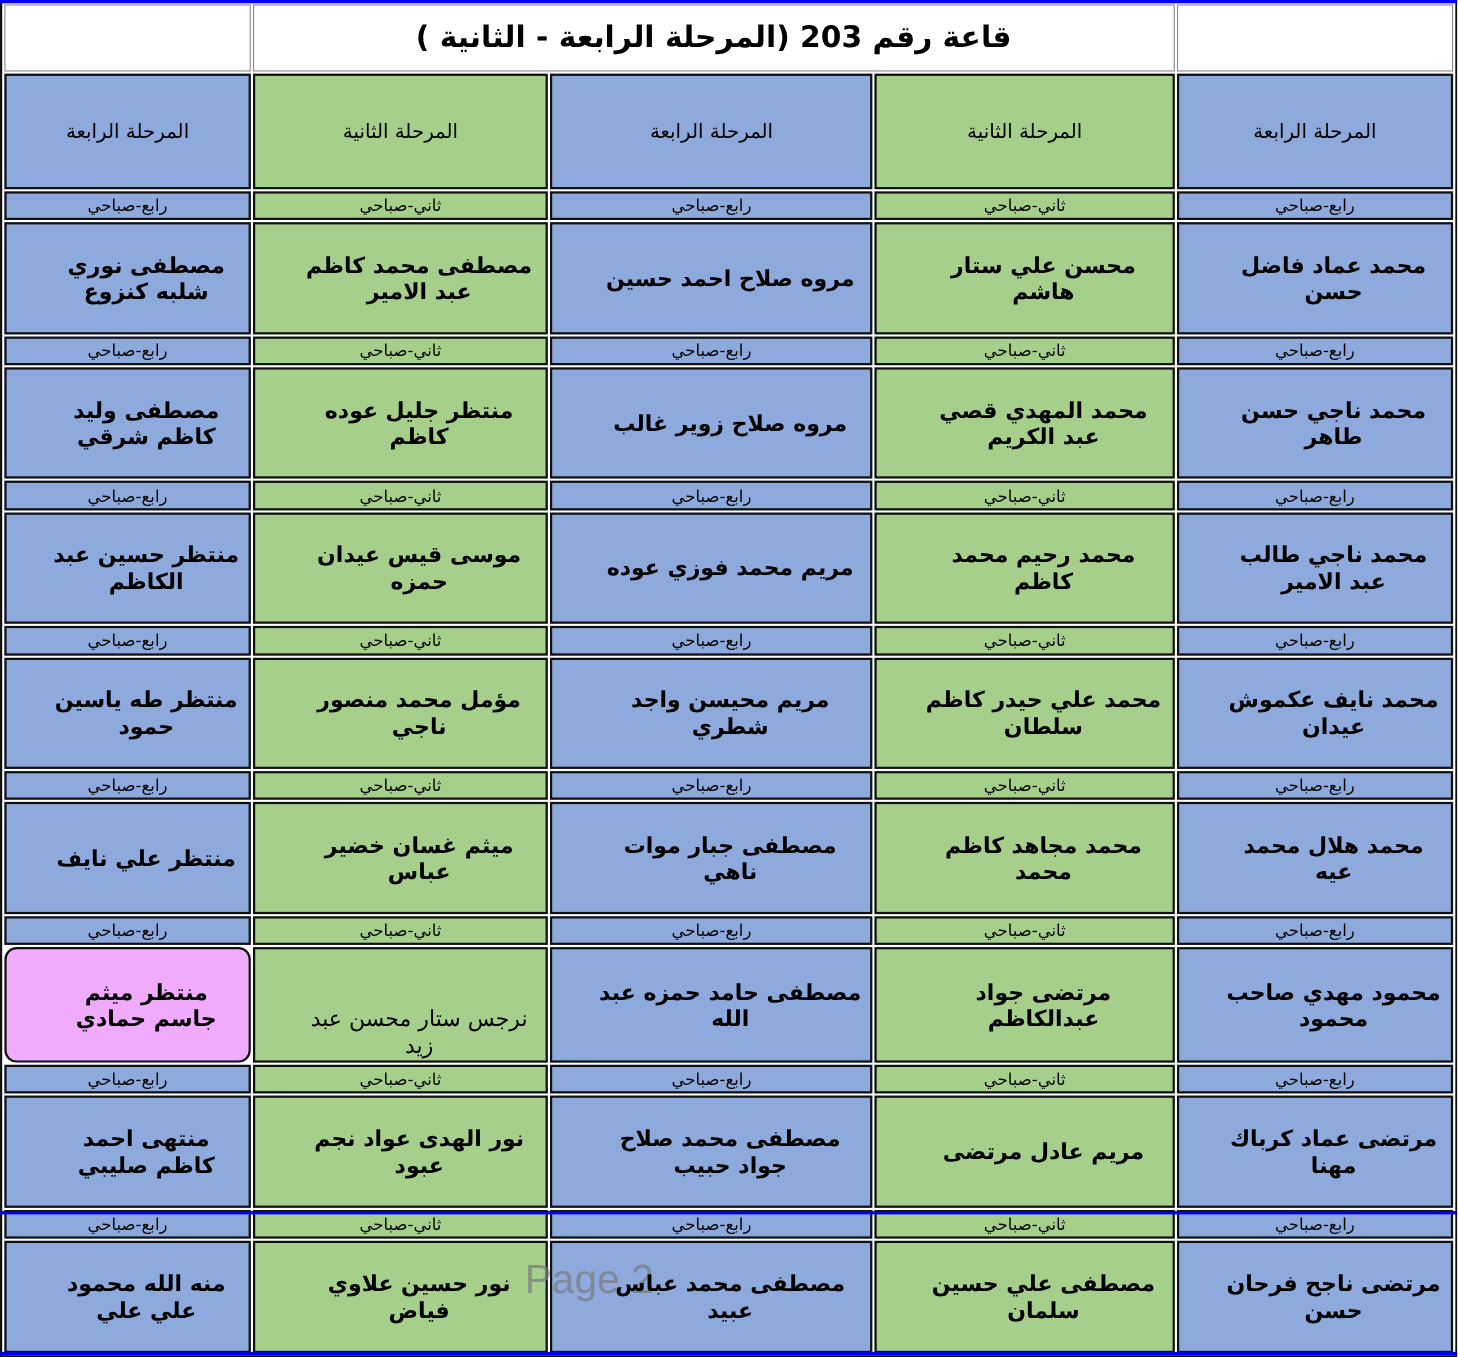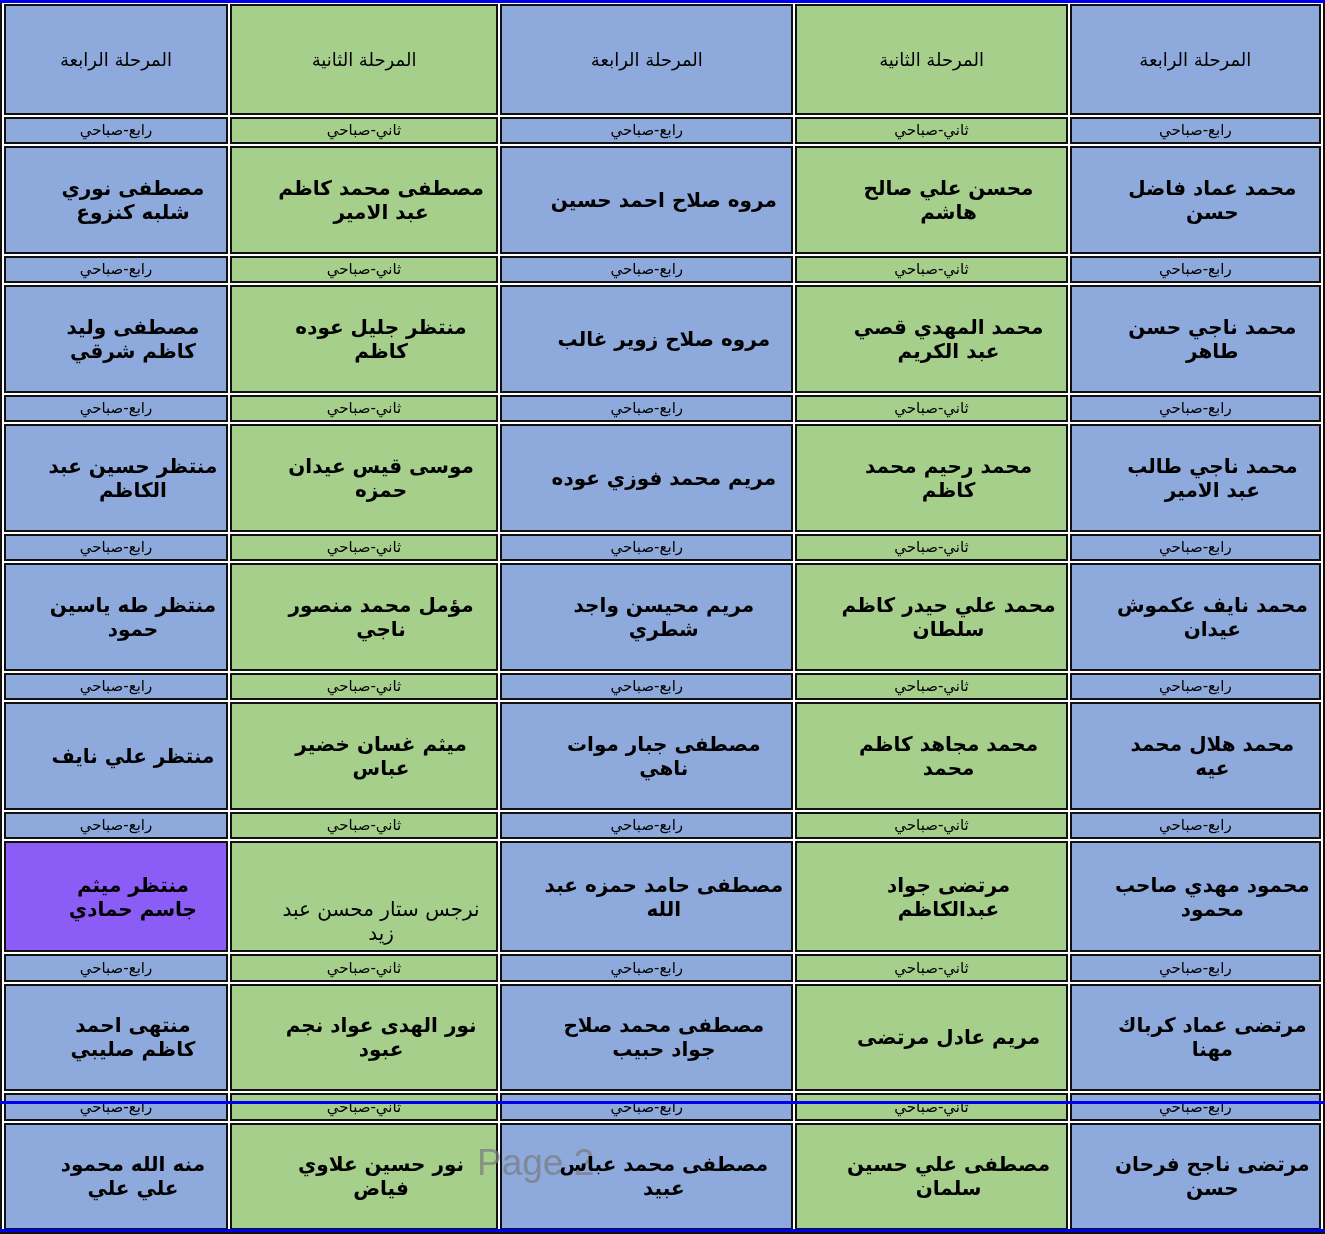--- a/index.html
+++ b/index.html
@@ -75,37 +75,42 @@
 
   <table class="grid">
     <colgroup>
       <col class="w0">
         <col class="w1">
         <col class="w2">
         <col class="w3">
         <col class="w4">
     </colgroup>
     <tbody id="grid-body">
+        <tr class="title-row">
+          <td class="title-side-cell"></td>
+          <td class="title-cell" colspan="3"><span class="ct">قاعة رقم 203 (المرحلة الرابعة - الثانية )</span></td>
+          <td class="title-side-cell"></td>
+        </tr>
         <tr class="header-row">
           <td class="header-cell" style="background: rgb(142, 169, 219);"><span class="ct">المرحلة الرابعة</span></td>
           <td class="header-cell" style="background: rgb(166, 207, 140);"><span class="ct">المرحلة الثانية</span></td>
           <td class="header-cell" style="background: rgb(142, 169, 219);"><span class="ct">المرحلة الرابعة</span></td>
           <td class="header-cell" style="background: rgb(166, 207, 140);"><span class="ct">المرحلة الثانية</span></td>
           <td class="header-cell" style="background: rgb(142, 169, 219);"><span class="ct">المرحلة الرابعة</span></td>
         </tr>
         <tr class="label-row">
           <td class="label-cell" style="background: rgb(142, 169, 219);"><span class="ct">رابع-صباحي</span></td>
           <td class="label-cell" style="background: rgb(166, 207, 140);"><span class="ct">ثاني-صباحي</span></td>
           <td class="label-cell" style="background: rgb(142, 169, 219);"><span class="ct">رابع-صباحي</span></td>
           <td class="label-cell" style="background: rgb(166, 207, 140);"><span class="ct">ثاني-صباحي</span></td>
           <td class="label-cell" style="background: rgb(142, 169, 219);"><span class="ct">رابع-صباحي</span></td>
         </tr>
         <tr class="name-row">
           <td class="name-cell" style="background: rgb(142, 169, 219);"><span class="ct">محمد عماد فاضل حسن</span></td>
-          <td class="name-cell" style="background: rgb(166, 207, 140);"><span class="ct">محسن علي صالح هاشم</span></td>
+          <td class="name-cell" style="background: rgb(166, 207, 140);"><span class="ct">محسن علي ستار هاشم</span></td>
           <td class="name-cell" style="background: rgb(142, 169, 219);"><span class="ct">مروه صلاح احمد حسين</span></td>
           <td class="name-cell" style="background: rgb(166, 207, 140);"><span class="ct">مصطفى محمد كاظم عبد الامير</span></td>
           <td class="name-cell" style="background: rgb(142, 169, 219);"><span class="ct">مصطفى نوري شلبه كنزوع</span></td>
         </tr>
         <tr class="label-row">
           <td class="label-cell" style="background: rgb(142, 169, 219);"><span class="ct">رابع-صباحي</span></td>
           <td class="label-cell" style="background: rgb(166, 207, 140);"><span class="ct">ثاني-صباحي</span></td>
           <td class="label-cell" style="background: rgb(142, 169, 219);"><span class="ct">رابع-صباحي</span></td>
           <td class="label-cell" style="background: rgb(166, 207, 140);"><span class="ct">ثاني-صباحي</span></td>
           <td class="label-cell" style="background: rgb(142, 169, 219);"><span class="ct">رابع-صباحي</span></td>
@@ -164,21 +169,21 @@
           <td class="label-cell" style="background: rgb(166, 207, 140);"><span class="ct">ثاني-صباحي</span></td>
           <td class="label-cell" style="background: rgb(142, 169, 219);"><span class="ct">رابع-صباحي</span></td>
           <td class="label-cell" style="background: rgb(166, 207, 140);"><span class="ct">ثاني-صباحي</span></td>
           <td class="label-cell" style="background: rgb(142, 169, 219);"><span class="ct">رابع-صباحي</span></td>
         </tr>
         <tr class="name-row">
           <td class="name-cell" style="background: rgb(142, 169, 219);"><span class="ct">محمود مهدي صاحب محمود</span></td>
           <td class="name-cell" style="background: rgb(166, 207, 140);"><span class="ct">مرتضى جواد عبدالكاظم</span></td>
           <td class="name-cell" style="background: rgb(142, 169, 219);"><span class="ct">مصطفى حامد حمزه عبد الله</span></td>
           <td class="name-cell" style="background: rgb(166, 207, 140);"><span class="ct" style="font-weight: 400; margin-top: 48px;">نرجس ستار محسن عبد زيد</span></td>
-          <td class="name-cell" style="background: #8b5cf6;"><span class="ct">منتظر ميثم جاسم حمادي</span></td>
+          <td class="name-cell" style="background: #f0abfc; border-radius: 11px;"><span class="ct">منتظر ميثم جاسم حمادي</span></td>
         </tr>
         <tr class="label-row">
           <td class="label-cell" style="background: rgb(142, 169, 219);"><span class="ct">رابع-صباحي</span></td>
           <td class="label-cell" style="background: rgb(166, 207, 140);"><span class="ct">ثاني-صباحي</span></td>
           <td class="label-cell" style="background: rgb(142, 169, 219);"><span class="ct">رابع-صباحي</span></td>
           <td class="label-cell" style="background: rgb(166, 207, 140);"><span class="ct">ثاني-صباحي</span></td>
           <td class="label-cell" style="background: rgb(142, 169, 219);"><span class="ct">رابع-صباحي</span></td>
         </tr>
         <tr class="name-row">
           <td class="name-cell" style="background: rgb(142, 169, 219);"><span class="ct">مرتضى عماد كرباك مهنا</span></td>

